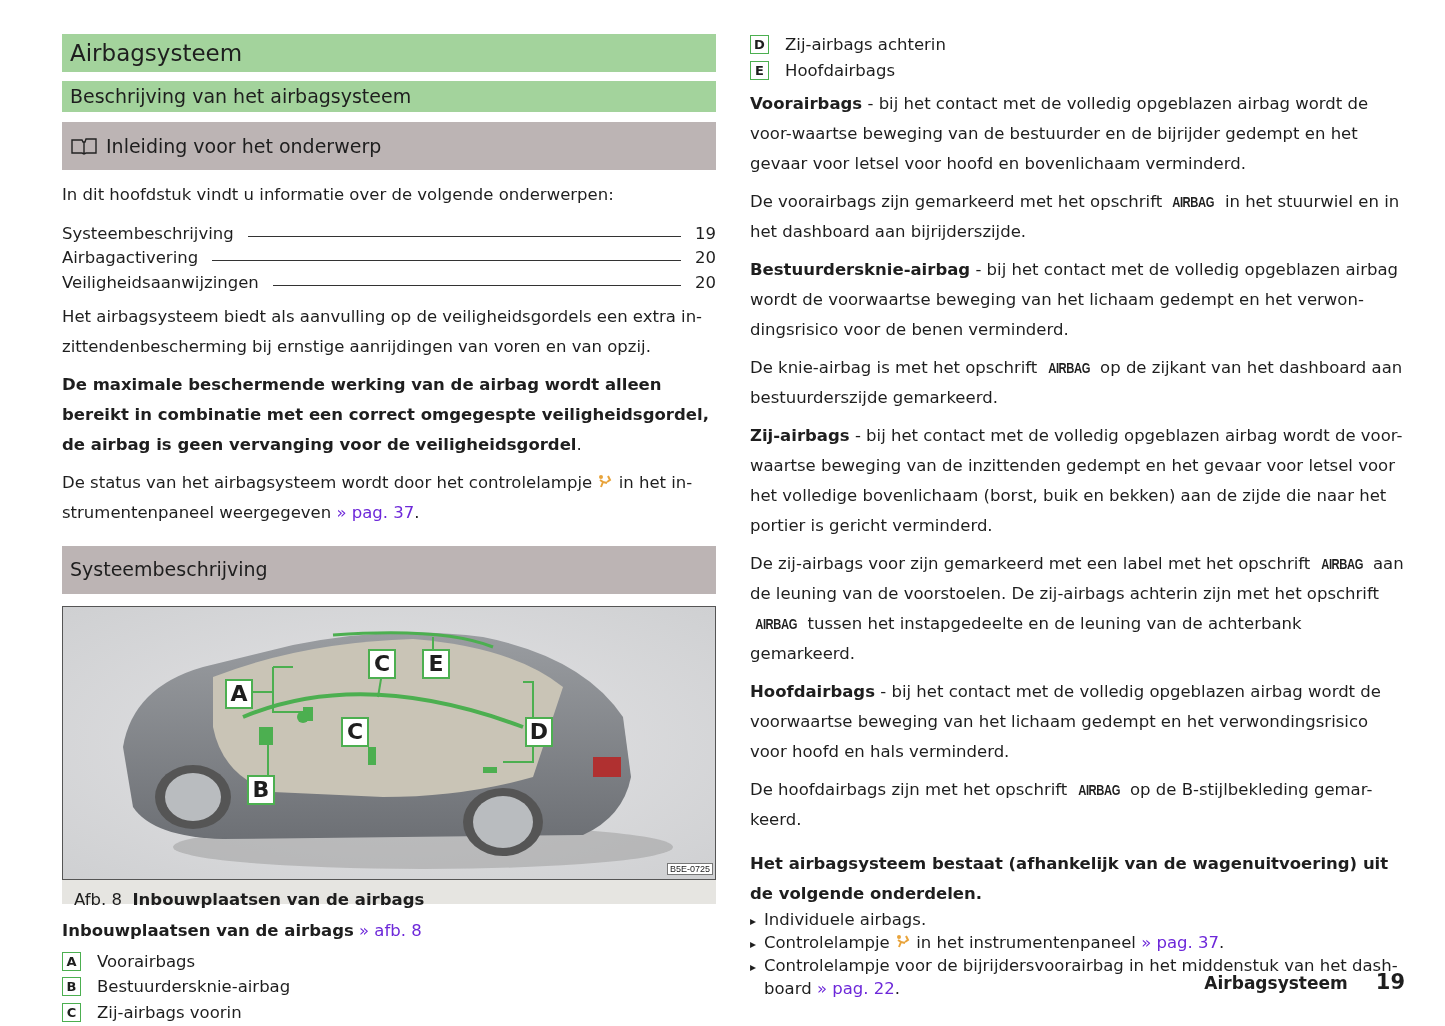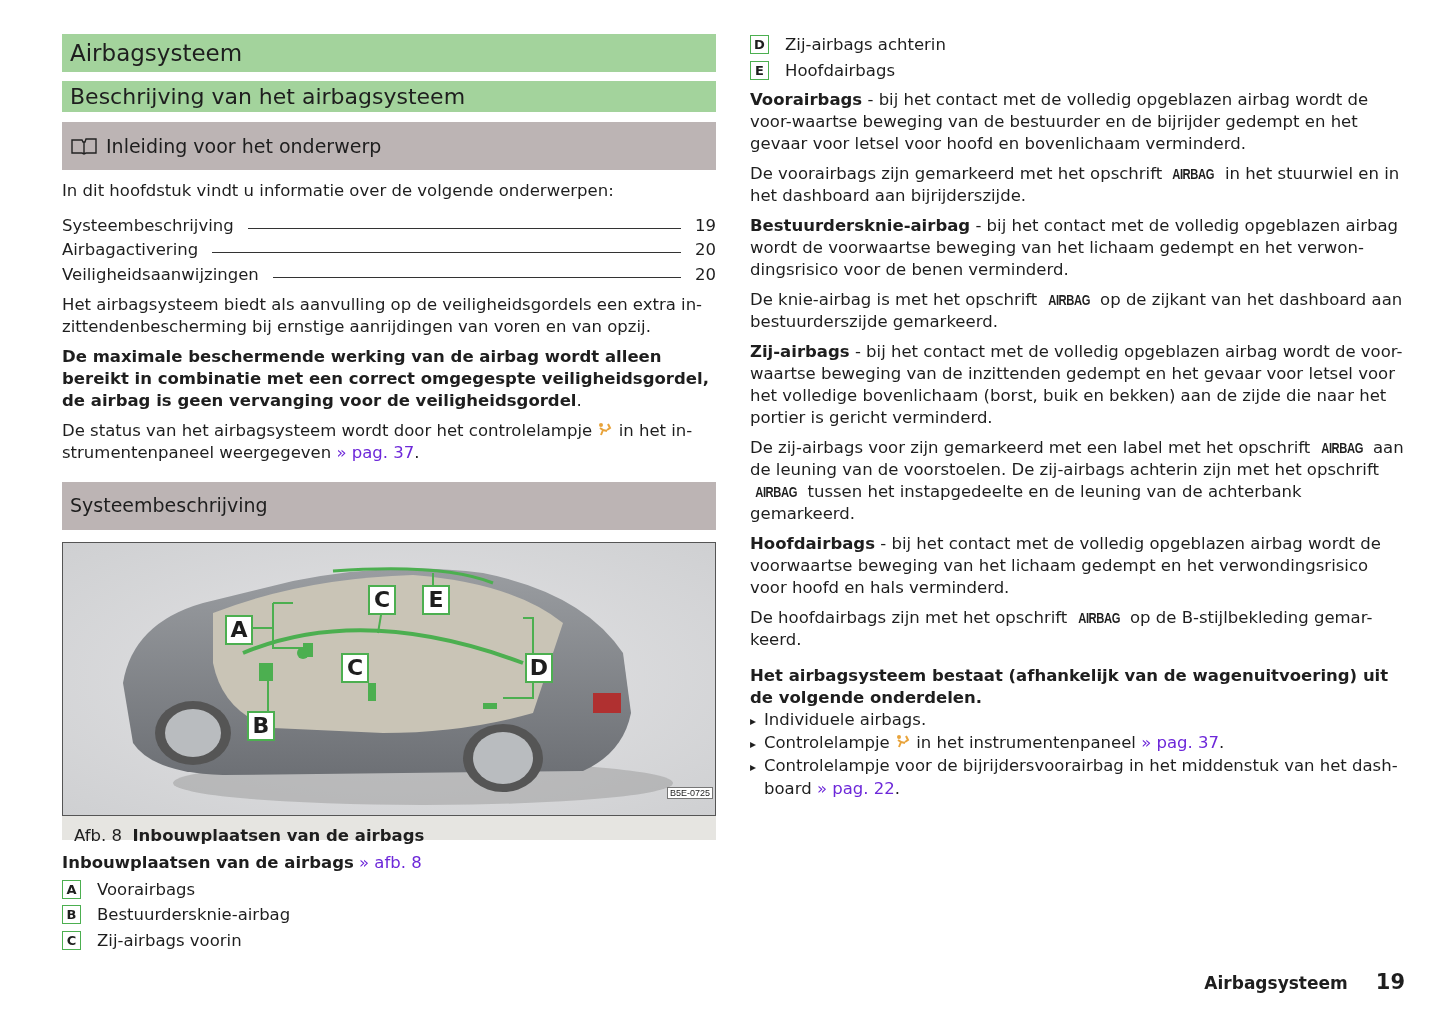--- a/index.html
+++ b/index.html
@@ -1,24 +1,24 @@
 <!DOCTYPE html>
 <html><head>
 <meta charset="utf-8">
 <style>
   html, body { margin:0; padding:0; background:#ffffff; }
   body { width:1445px; height:1026px; position:relative; overflow:hidden;
          font-family:"DejaVu Sans", sans-serif; color:#1e1e1e; }
   .col-left { position:absolute; left:62px; top:34px; width:654px; }
   .col-right { position:absolute; left:750px; top:32px; width:660px; }
   .h1 { background:#a3d39c; height:38px; line-height:38px; font-size:23px; padding-left:8px; margin-bottom:9px; font-weight:500; }
-  .h2 { background:#a3d39c; height:31px; line-height:31px; font-size:22px; padding-left:8px; margin-bottom:10px; }
+  .h2 { background:#a3d39c; height:31px; line-height:31px; font-size:19px; padding-left:8px; margin-bottom:10px; }
   .h3 { background:#bcb4b4; height:48px; line-height:31px; font-size:19px; padding-left:8px; margin-bottom:10px; display:flex; align-items:center; }
   .h3 svg { margin-right:8px; }
-  p { margin:0 0 8px 0; font-size:16.5px; line-height:22px; }
+  p { margin:0 0 8px 0; font-size:16.5px; line-height:30px; }
   .bold { font-weight:bold; }
   .link { color:#6d28d9; }
   .toc { margin:6px 0 10px 0; }
   .toc-row { display:flex; align-items:flex-end; font-size:16.5px; height:24.5px; }
   .toc-row .fill { flex:1; border-bottom:1px solid #333; margin:0 14px 6px 14px; }
   .figure { border:1px solid #555; height:272px; position:relative; background:#d9d9db; margin-top:12px; overflow:hidden; }
   .caption { background:#e6e5e1; height:24px; line-height:40px; padding-left:12px; font-size:16.5px; }
   .legend-item { display:flex; align-items:center; font-size:16.5px; height:25.5px; }
   .box { display:inline-block; width:17px; height:17px; border:1.5px solid #4caf50; text-align:center; line-height:17px; font-size:13px; font-weight:bold; margin-right:16px; }
   .airbag { font-family:"Liberation Sans Narrow","Liberation Sans", sans-serif; font-weight:bold; font-size:14px; letter-spacing:-0.5px; transform:scaleX(0.8); display:inline-block; }
@@ -105,21 +105,21 @@
       <path d="M460 75 L470 75 L470 155 L440 155 M470 120 L480 120" stroke="#4caf50" stroke-width="2" fill="none"></path>
       <path d="M370 30 L370 55" stroke="#4caf50" stroke-width="2"></path>
       <path d="M320 60 L315 90" stroke="#4caf50" stroke-width="2"></path>
     </svg>
     <div class="tag" style="left:162px; top:72px;">A</div>
     <div class="tag" style="left:184px; top:168px;">B</div>
     <div class="tag" style="left:305px; top:42px;">C</div>
     <div class="tag" style="left:278px; top:110px;">C</div>
     <div class="tag" style="left:462px; top:110px;">D</div>
     <div class="tag" style="left:359px; top:42px;">E</div>
-    <div style="position:absolute; right:2px; bottom:16px; background:#fff; border:1px solid #777; font-size:9px; padding:0 2px; font-family:'Liberation Sans',sans-serif;">B5E-0725</div>
+    <div style="position:absolute; right:2px; bottom:4px; background:#fff; border:1px solid #777; font-size:9px; padding:0 2px; font-family:'Liberation Sans',sans-serif;">B5E-0725</div>
   </div>
   <div class="caption">
     <span>Afb. 8</span>&nbsp;&nbsp;<span class="bold">Inbouwplaatsen van de airbags</span>
   </div>
 
   <p style="margin-top:12px; margin-bottom:3px;">
     <span class="bold">Inbouwplaatsen van de airbags</span>
     <span class="link">» afb. 8</span>
   </p>
   <div class="legend-item">

